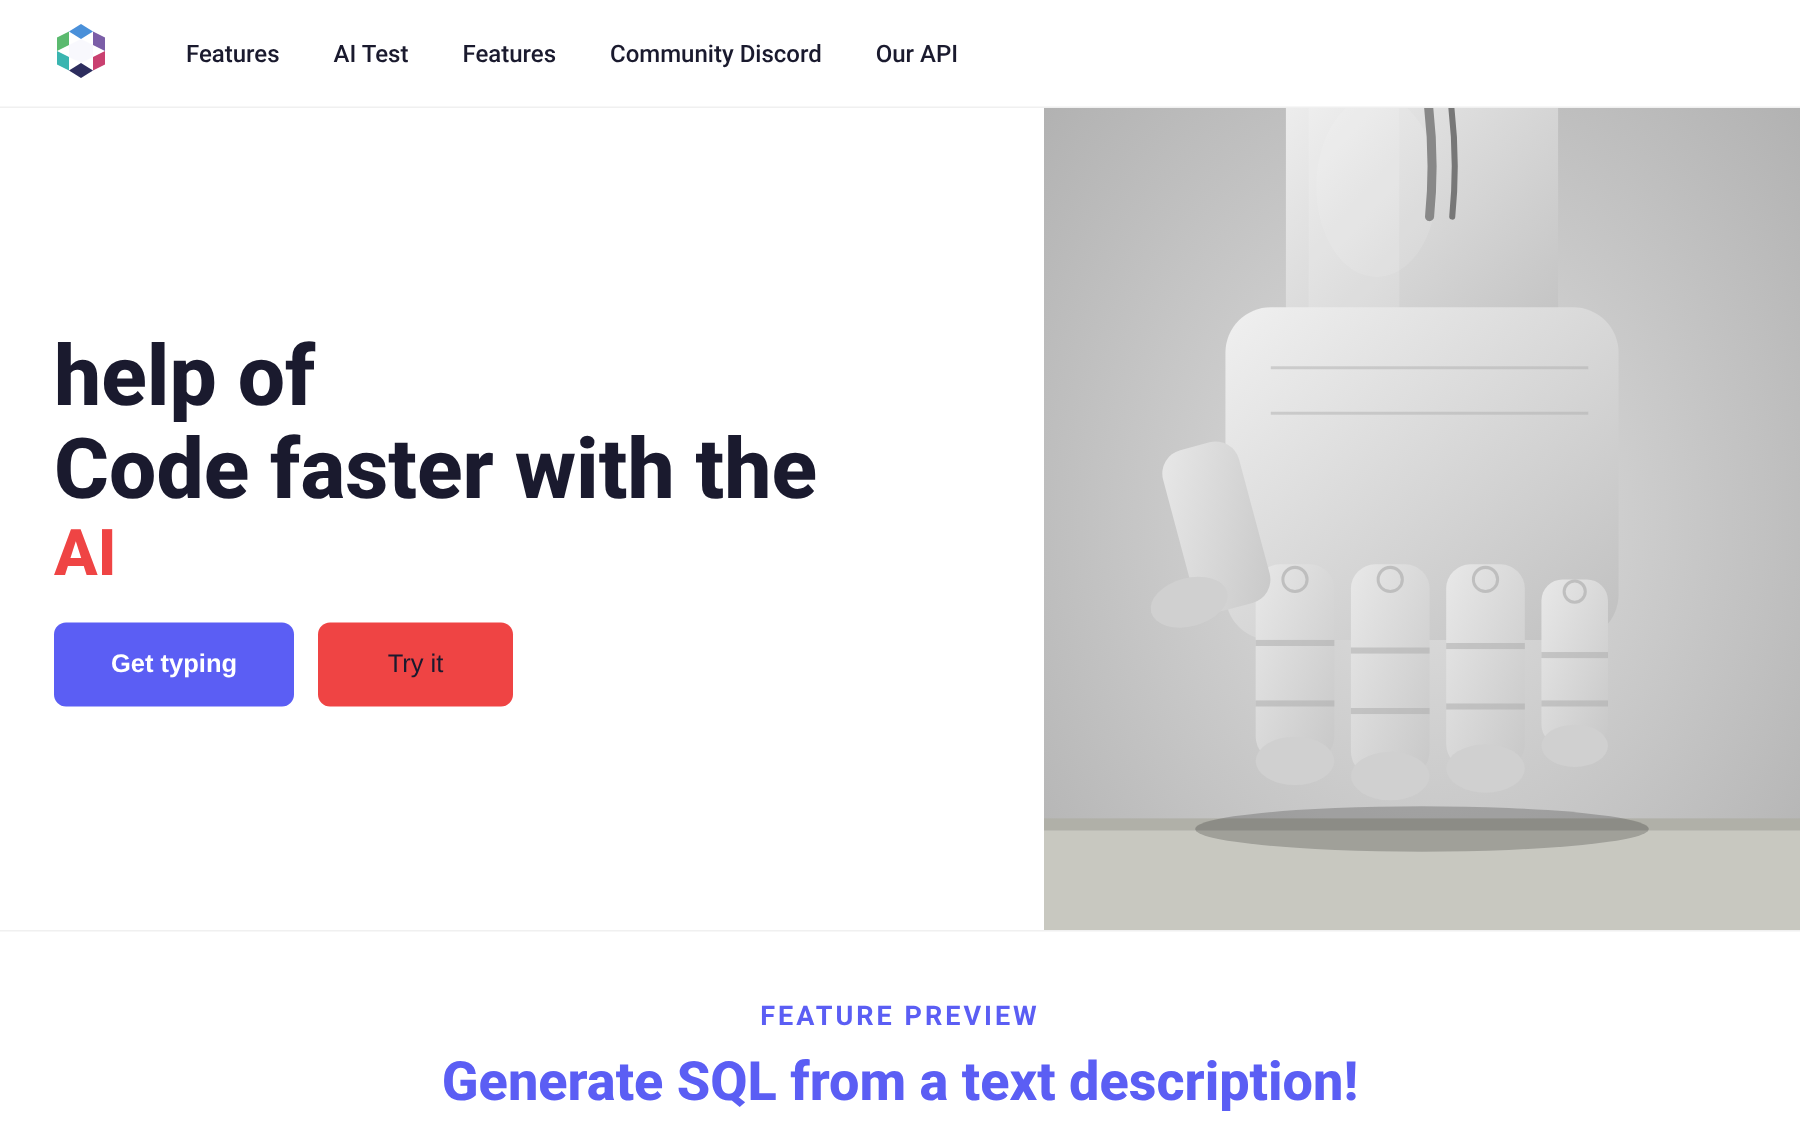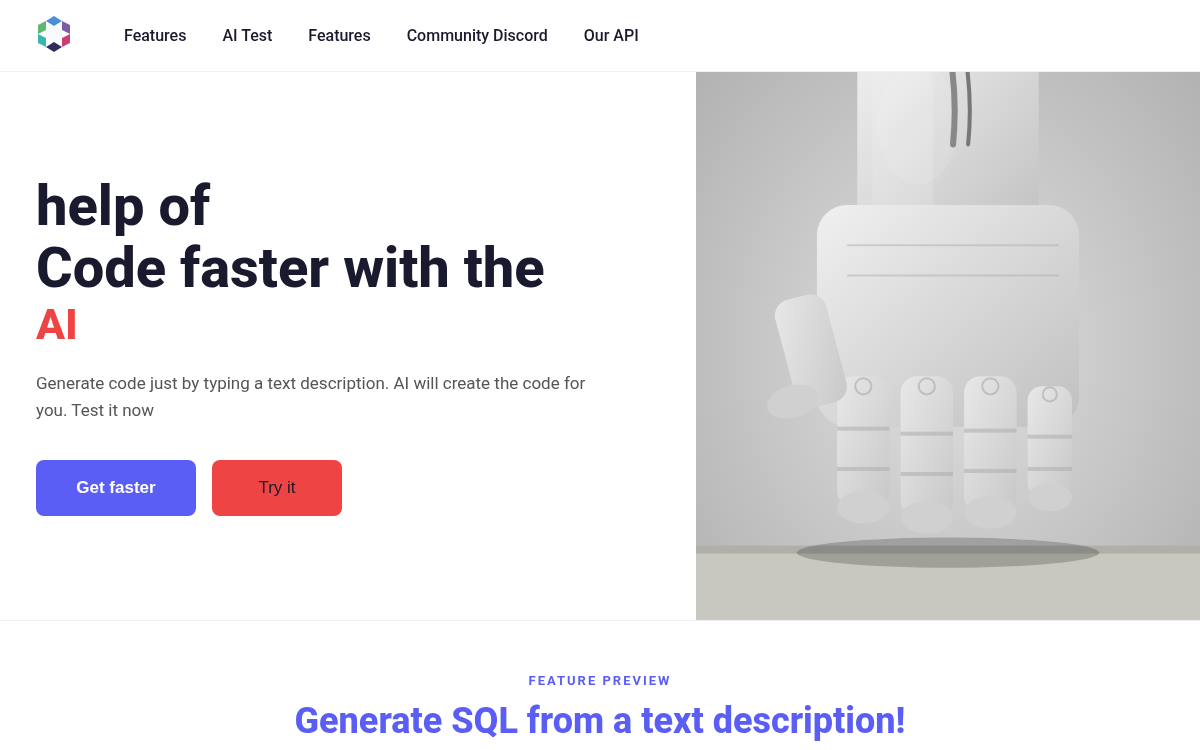--- a/index.html
+++ b/index.html
@@ -152,21 +152,21 @@
       height: 130px;
       display: flex;
       flex-direction: column;
       align-items: center;
       justify-content: flex-end;
       padding-bottom: 8px;
       border-top: 1px solid #f0f0f0;
     }
 
     .feature-label {
-      font-size: 13px;
+      font-size: 18px;
       font-weight: 700;
       letter-spacing: 2px;
       color: #5b5ef4;
       margin-bottom: 12px;
       text-transform: uppercase;
     }
 
     .feature-title {
       font-size: 36px;
       font-weight: 800;
@@ -219,23 +219,22 @@
       <a href="#">Our API</a>
     </li>
   </ul>
 </nav>
 
 <section class="hero">
   <div class="hero-content">
     <h1 class="hero-title">help of</h1>
     <h1 class="hero-title">Code faster with the</h1>
     <h1 class="hero-title-ai">AI</h1>
-    <p class="hero-desc">Generate code just by typing a text description. AI will create the code for you. Test it now</p>
     <div class="hero-buttons">
-      <button class="btn-primary">Get faster</button>
+      <button class="btn-primary">Get typing</button>
       <button class="btn-secondary">Try it</button>
     </div>
   </div>
 
   <div class="hero-image">
     <div class="robot-hand-container">
 
       <svg class="robot-hand-svg" viewBox="0 0 500 600" xmlns="http://www.w3.org/2000/svg" preserveAspectRatio="xMidYMid slice">
         <defs>
           <radialGradient id="bg-grad" cx="50%" cy="50%" r="70%">

